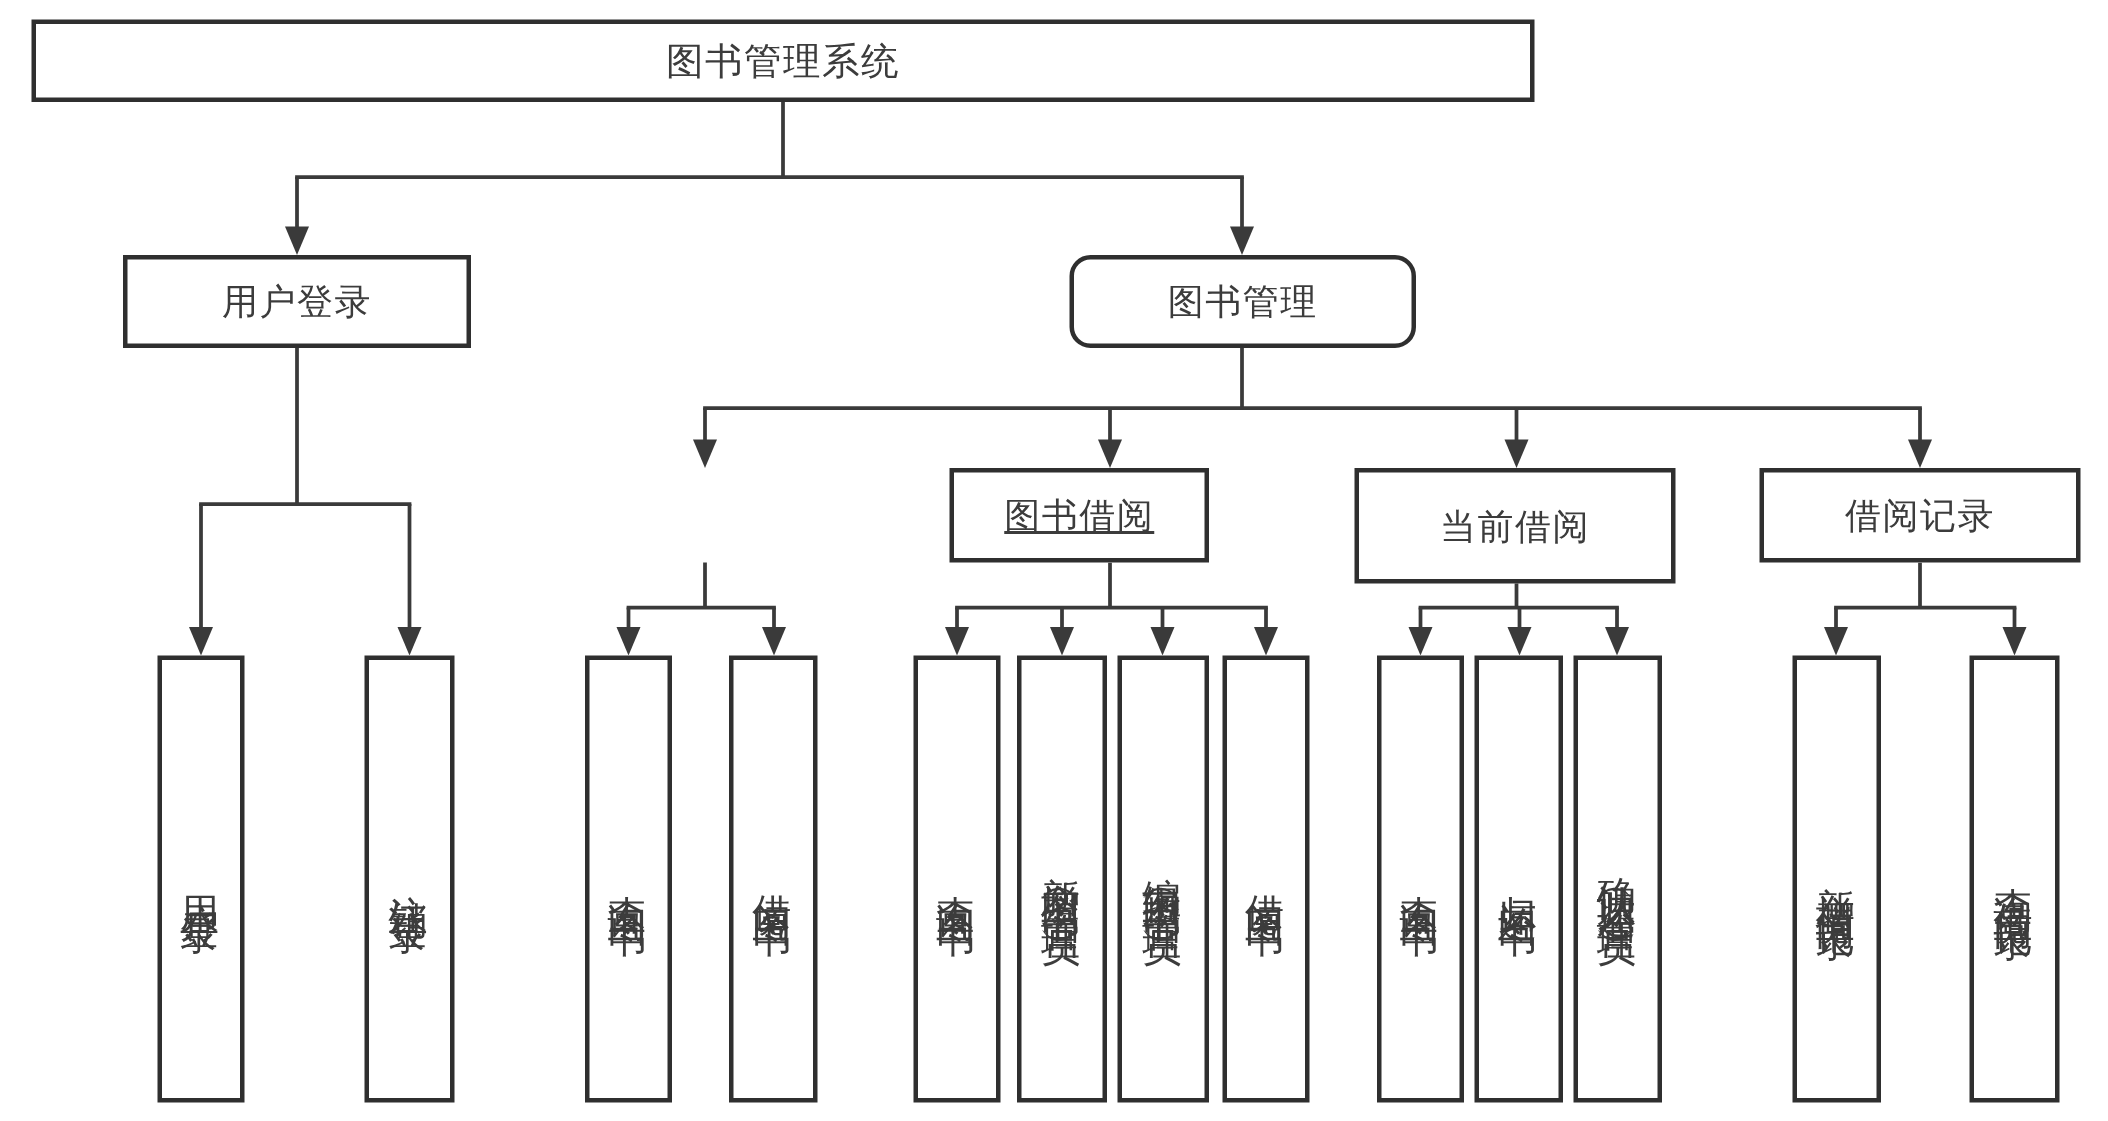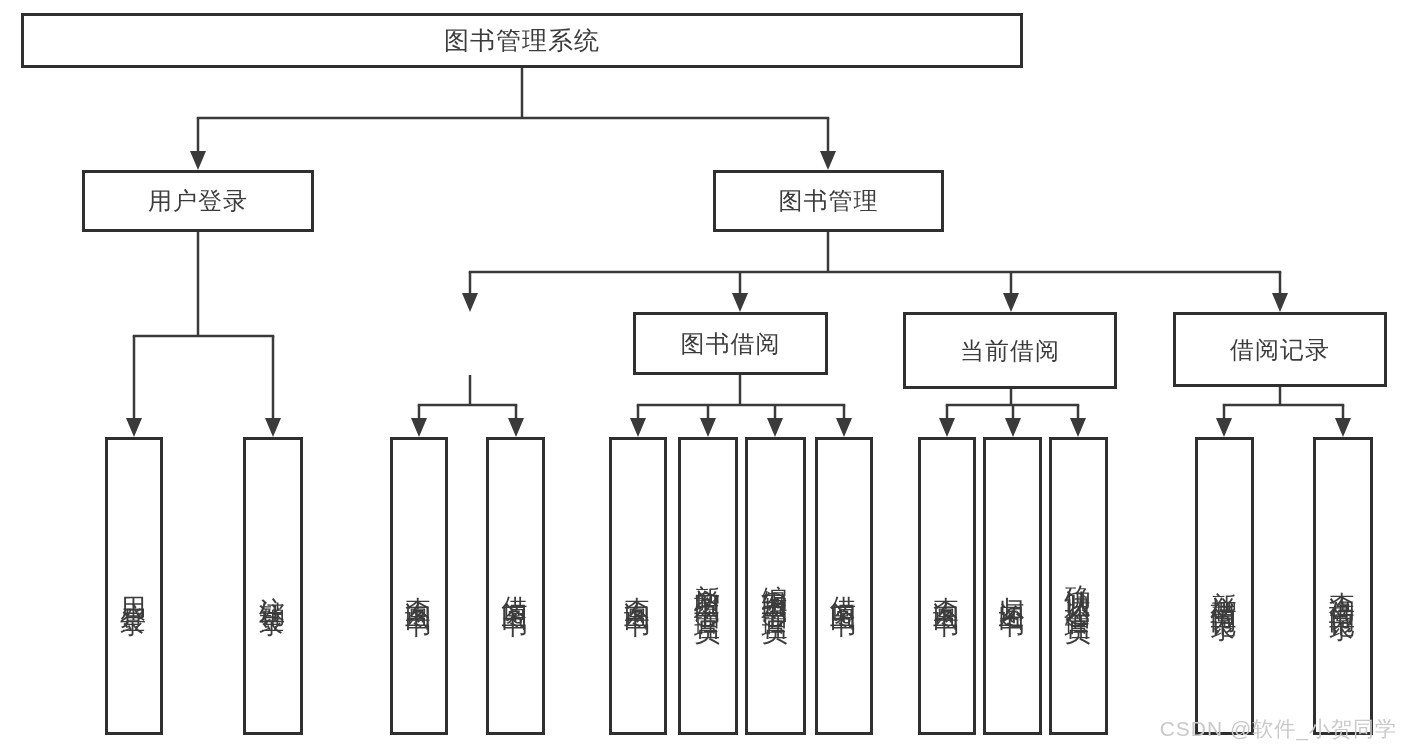--- a/index.html
+++ b/index.html
@@ -128,31 +128,31 @@
       <polygon points="1335,418 1351,418 1343,437" fill="#3a3a3a"></polygon>
     </svg>
 
   <div class="box root" style="left:21px; top:13px; width:1002px; height:55px;">
     <span class="lbl">图书管理系统</span>
   </div>
 
   <div class="box" style="left:82px; top:170px; width:232px; height:62px;">
     <span class="lbl">用户登录</span>
   </div>
-  <div class="box" style="left:713px; top:170px; width:231px; height:62px;">
+  <div class="box" style="left:713px; top:170px; width:231px; height:62px;border-radius:14px;">
     <span class="lbl">图书管理</span>
   </div>
 
-  <div class="box" style="left:633px; top:312px; width:195px; height:63px;">
+  <div class="box" style="left:633px; top:312px; width:173px; height:63px;text-decoration:underline;">
     <span class="lbl">图书借阅</span>
   </div>
   <div class="box" style="left:903px; top:312px; width:214px; height:77px;">
     <span class="lbl">当前借阅</span>
   </div>
-  <div class="box" style="left:1173px; top:312px; width:214px; height:75px;">
+  <div class="box" style="left:1173px; top:312px; width:214px; height:63px;">
     <span class="lbl">借阅记录</span>
   </div>
 
   <div class="leaf" style="left:105px; width:58px;">
     <span class="vlbl">用户登录</span>
   </div>
   <div class="leaf" style="left:243px; width:60px;">
     <span class="vlbl">注销登录</span>
   </div>
 
@@ -186,14 +186,13 @@
     <span class="vlbl">确认归还（管理员）</span>
   </div>
 
   <div class="leaf" style="left:1195px; width:59px;">
     <span class="vlbl">新增借阅记录</span>
   </div>
   <div class="leaf" style="left:1313px; width:60px;">
     <span class="vlbl">查询借阅记录</span>
   </div>
 
-  <div id="watermark">CSDN @软件_小贺同学</div>
 </div>
 
 </body></html>

